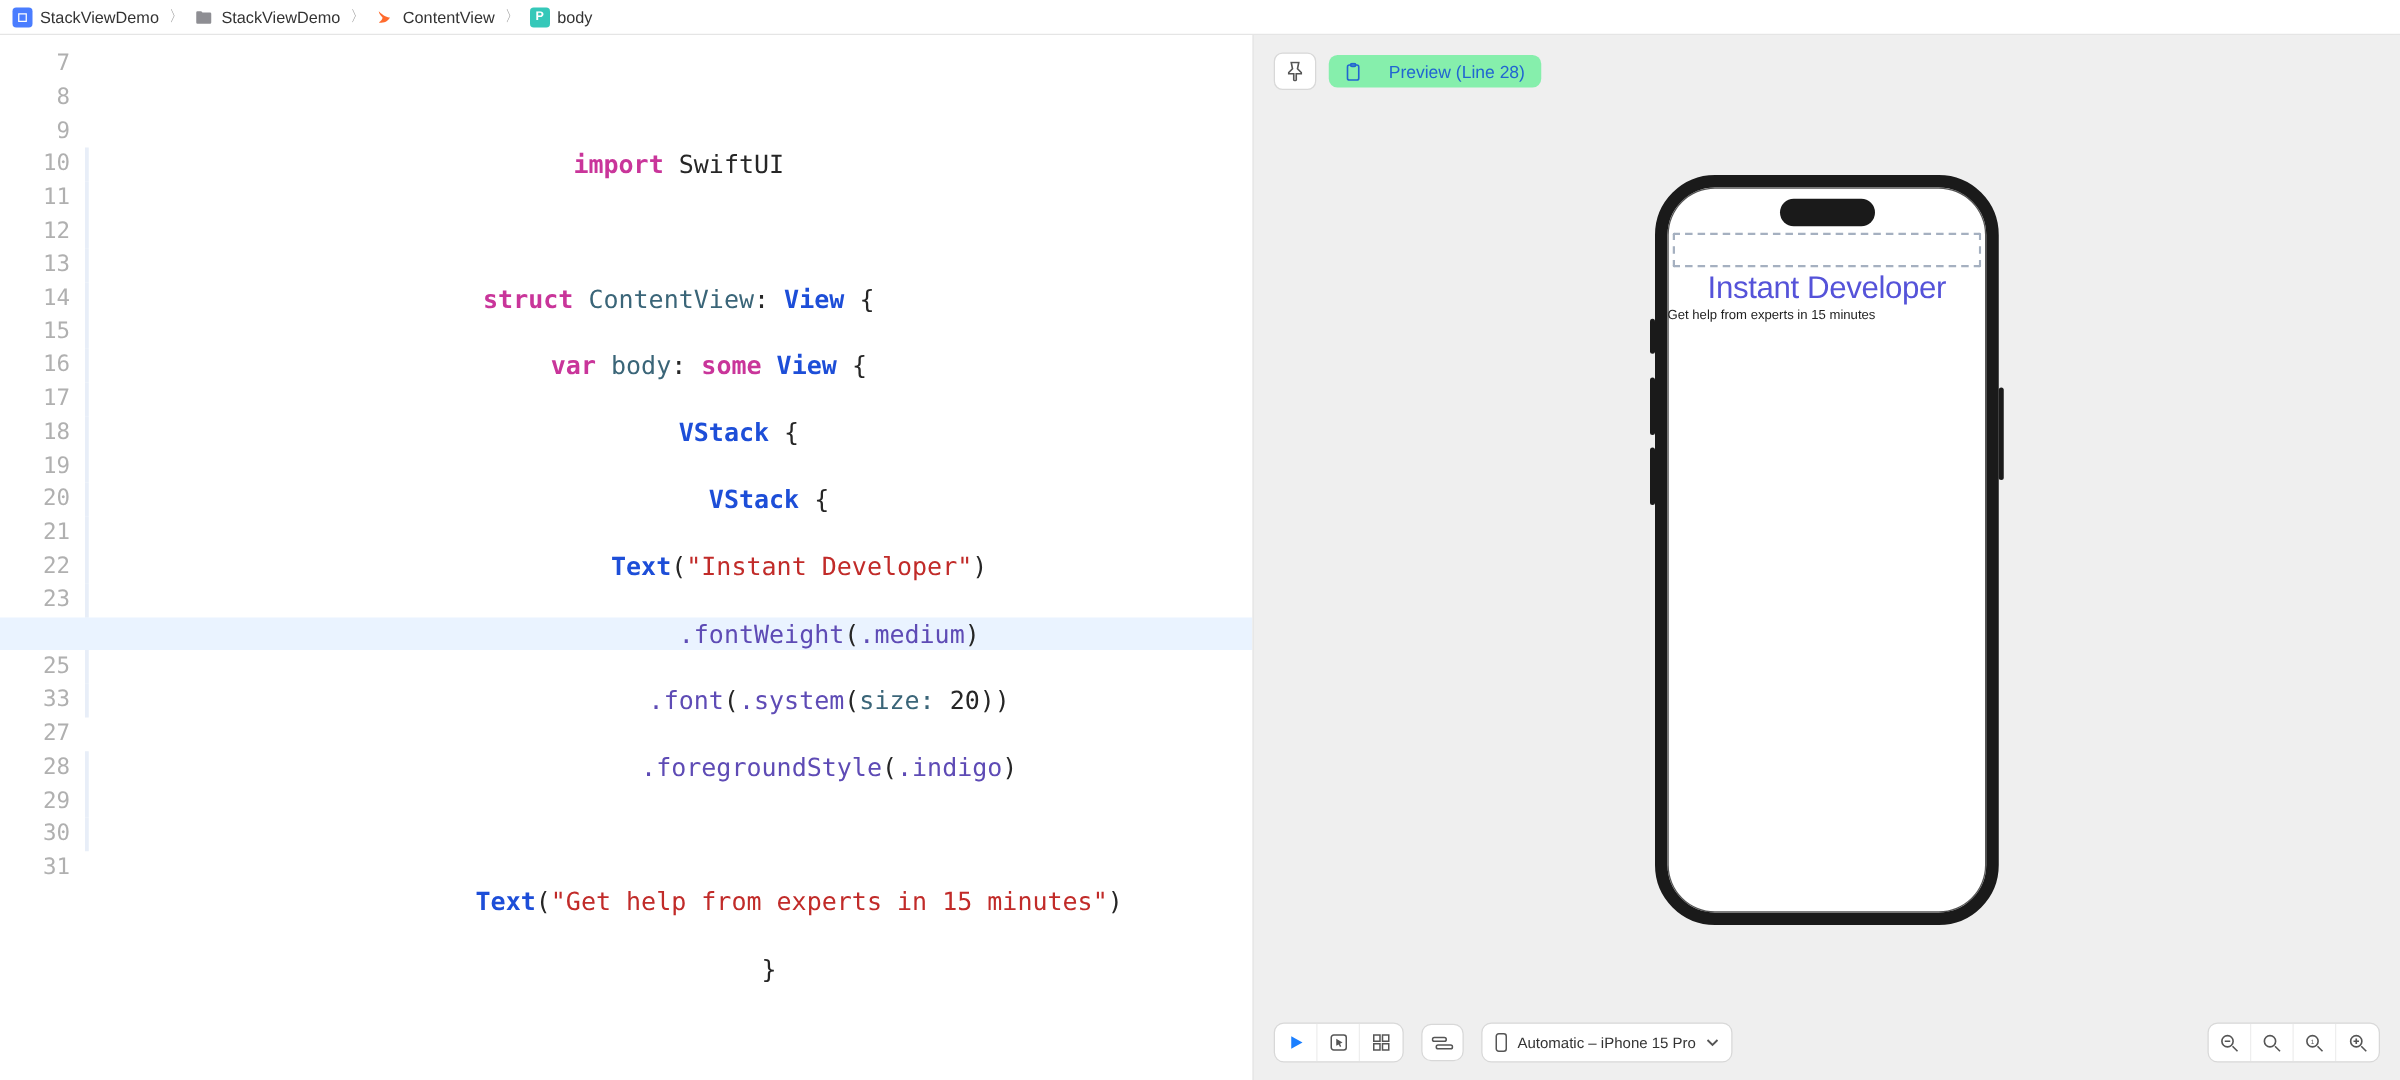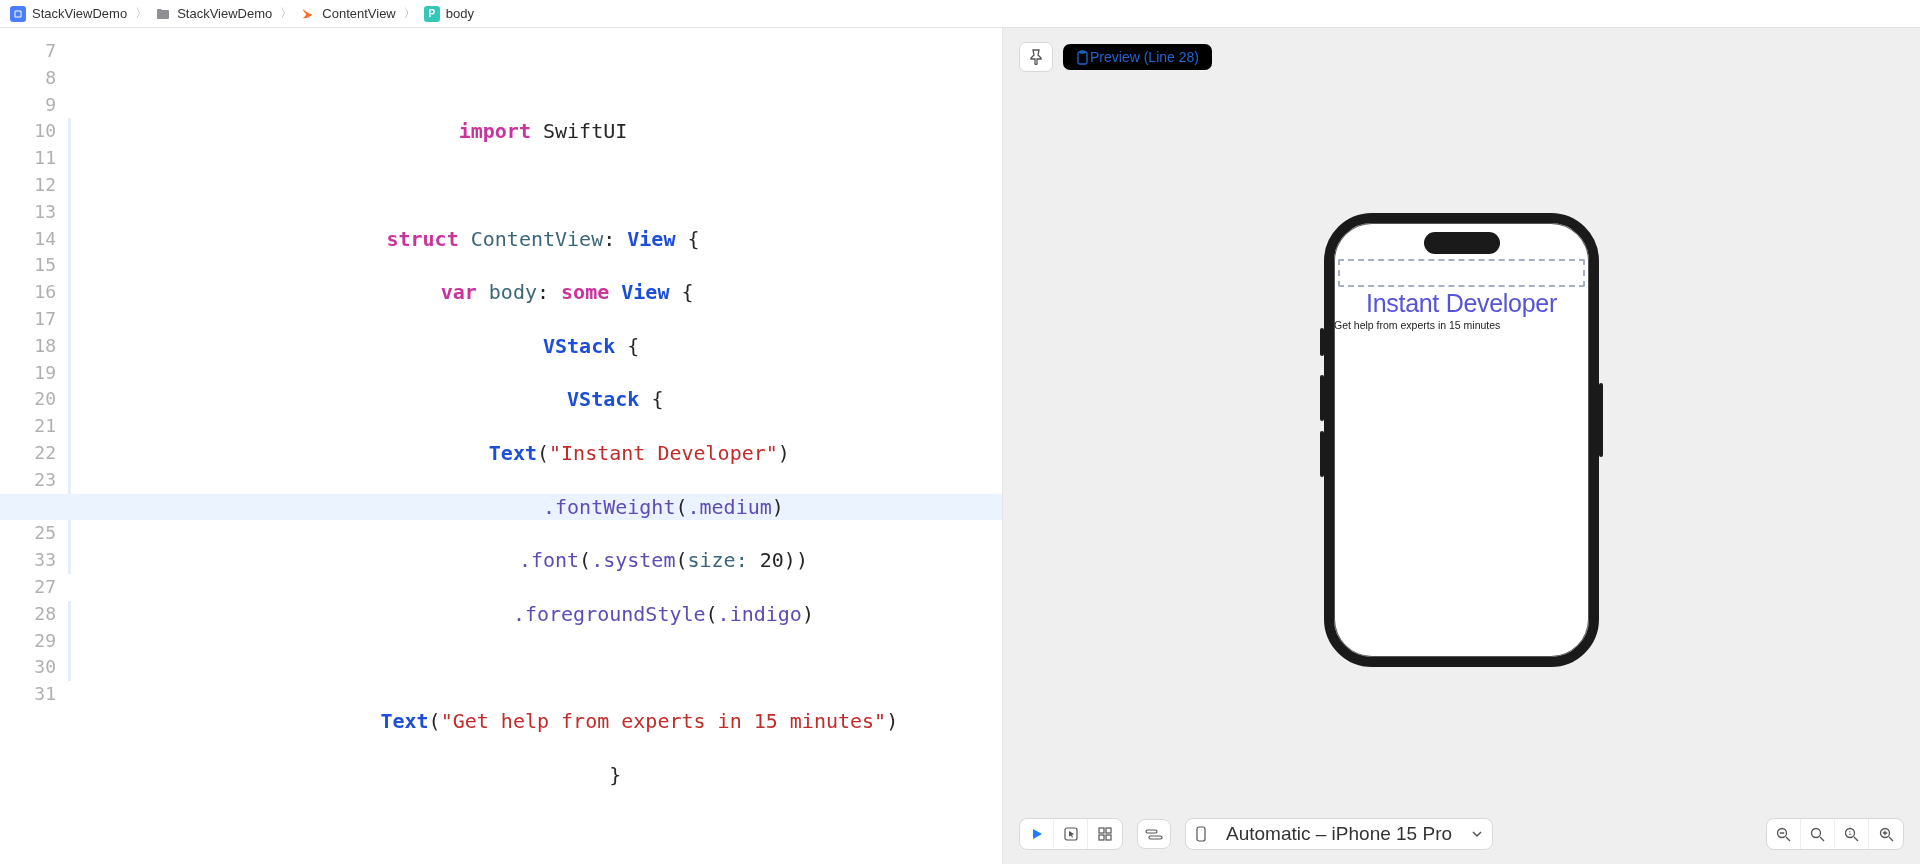--- a/index.html
+++ b/index.html
@@ -110,42 +110,42 @@
   .pin-btn {
     width:34px; height:30px;
     background:#fff;
     border:1px solid #d8d8d8;
     border-radius:7px;
     display:flex; align-items:center; justify-content:center;
     font-size:16px; color:#555;
   }
   .preview-chip {
     display:flex; align-items:center;
-    gap:1px;
-    background:#000000;
+    gap:22px;
+    background:#86efac;
     color:#2165d1;
     padding:5px 13px;
     border-radius:7px;
     font-size:14px;
   }
   .preview-chip .clip-icon { font-size:14px; }
 
   .canvas {
     flex:1;
     display:flex;
     align-items:center;
     justify-content:center;
     position:relative;
     margin-top:-10px;
   }
 
   
   .iphone {
     width:275px;
-    height:454px;
+    height:600px;
     background:#fff;
     border:10px solid #1a1a1a;
     border-radius:48px;
     position:relative;
     box-shadow: inset 0 0 0 1px #555;
   }
   .dynamic-island{
     position:absolute;
     top:9px;
     left:50%;
@@ -214,22 +214,22 @@
     display:flex; align-items:center; justify-content:center;
     font-size:15px;color:#555;
   }
   .device-select{
     background:#fff;
     border:1px solid #d8d8d8;
     border-radius:8px;
     height:32px;
     display:flex; align-items:center;
     padding:0 10px;
-    gap:20px;
-    font-size:19px;
+    gap:8px;
+    font-size:12px;
     color:#333;
   }
   .spacer{flex:1;}
   .play{color:#1b7fff;}
   svg{display:block;}
 </style>
 </head>
 <body>
 
 <div class="breadcrumb">

